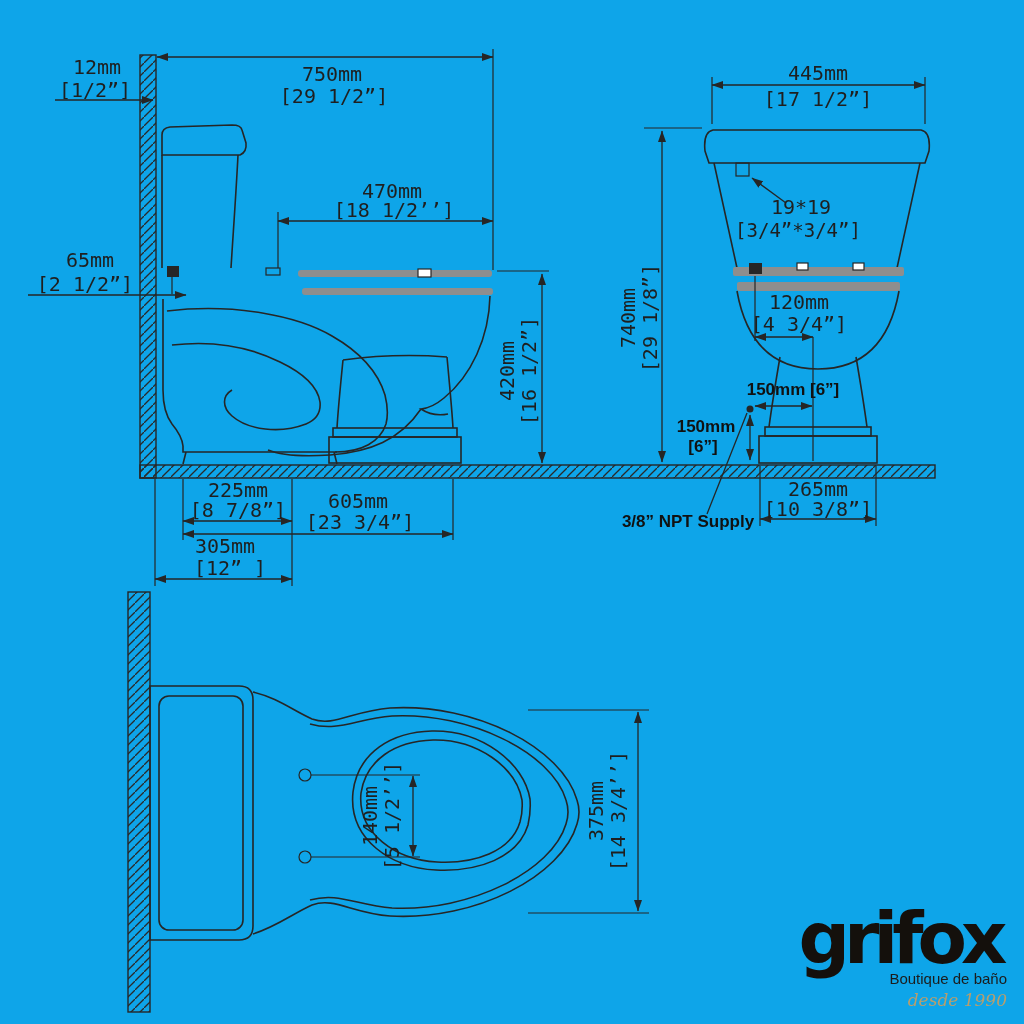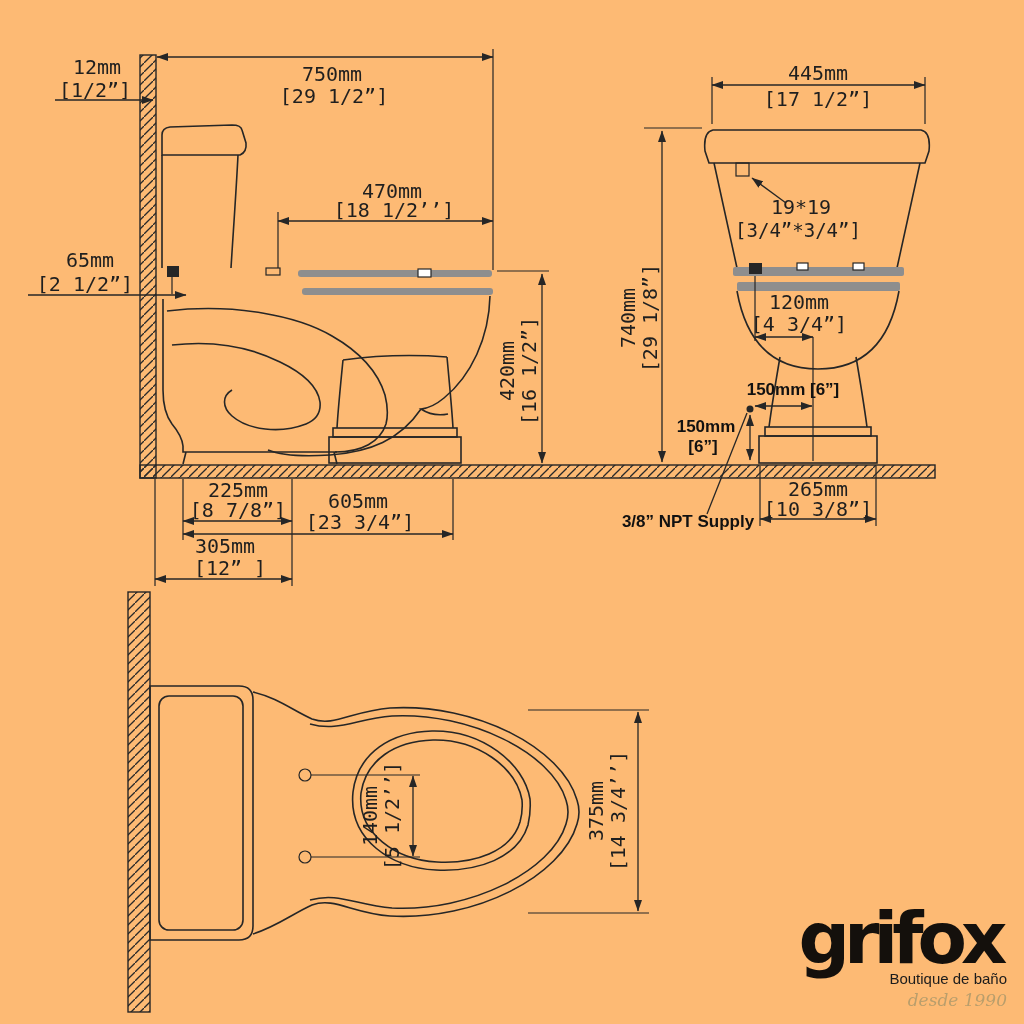--- a/index.html
+++ b/index.html
@@ -1,16 +1,16 @@
 <!DOCTYPE html>
 <html><head>
 <meta charset="utf-8">
 <style>
   html,body{margin:0;padding:0;background:#ffffff;}
-  .stage{width:1024px;height:1024px;position:relative;background:#fdba74;overflow:hidden;}
+  .stage{width:1024px;height:1024px;position:relative;background:#0ea5e9;overflow:hidden;}
   svg{display:block;}
   
   .dim{font-family:"DejaVu Sans Mono",monospace;font-size:20px;fill:#1f1f1f;text-anchor:middle;}
   .dimsm{font-family:"DejaVu Sans Mono",monospace;font-size:19px;fill:#1f1f1f;text-anchor:middle;}
   .bold{font-family:"Liberation Sans",sans-serif;font-size:17px;font-weight:bold;fill:#111;text-anchor:middle;}
   .brand{font-family:"DejaVu Sans",sans-serif;font-size:72px;font-weight:bold;letter-spacing:-6px;fill:#14100c;text-anchor:middle;}
   .tagline{font-family:"Liberation Sans",sans-serif;font-size:15px;fill:#1c1c1c;text-anchor:end;}
   .since{font-family:"DejaVu Serif",serif;font-size:17px;font-style:italic;fill:#b99e6c;text-anchor:end;}
   .ln{stroke:#262626;stroke-width:1.6;fill:none;}
   .lnthin{stroke:#262626;stroke-width:1.2;fill:none;}

